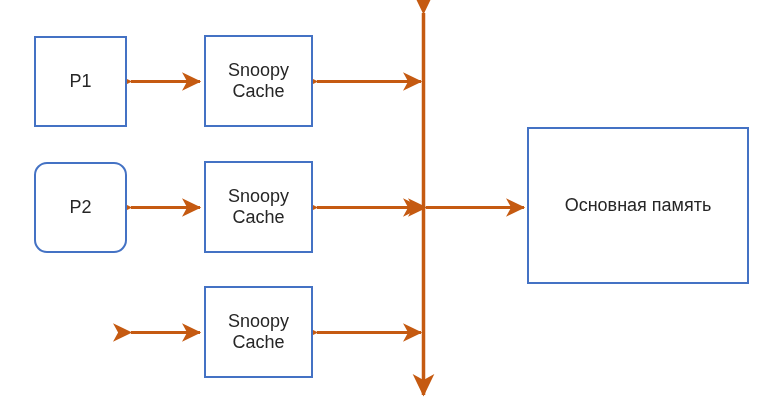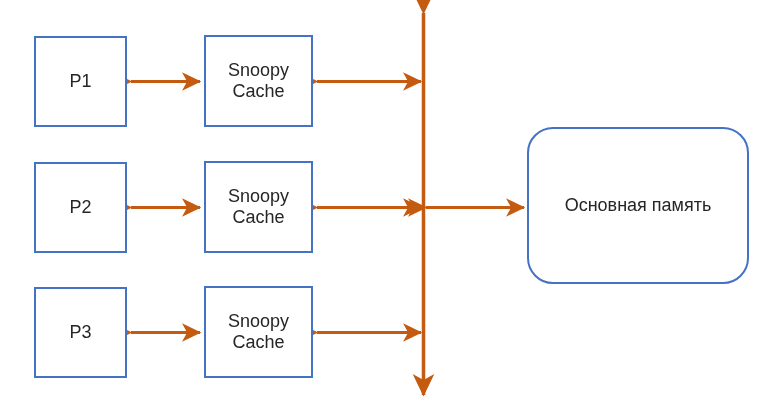--- a/index.html
+++ b/index.html
@@ -57,37 +57,34 @@
     <line x1="317" y1="81.5" x2="421" y2="81.5" marker-start="url(#ah)" marker-end="url(#ah)"></line>
     <line x1="317" y1="207.5" x2="421" y2="207.5" marker-start="url(#ah)" marker-end="url(#ah)"></line>
     <line x1="317" y1="332.5" x2="421" y2="332.5" marker-start="url(#ah)" marker-end="url(#ah)"></line>
 
     <line x1="426" y1="207.5" x2="524" y2="207.5" marker-start="url(#ah)" marker-end="url(#ah)"></line>
   </svg>
 
   <div class="node proc" style="left:34px;top:36px;width:93px;height:91px;">
     <span class="lbl">P1</span>
   </div>
-  <div class="node proc" style="left:34px;top:162px;width:93px;height:91px;">
+  <div class="node proc" style="left:34px;top:162px;width:93px;height:91px;border-radius:13px;">
     <span class="lbl">P2</span>
-  </div>
-  <div class="node proc" style="left:34px;top:287px;width:93px;height:91px;">
-    <span class="lbl">P3</span>
   </div>
 
   <div class="node cache" style="left:204px;top:35px;width:109px;height:92px;">
     <span class="lbl">Snoopy
 Cache</span>
   </div>
   <div class="node cache" style="left:204px;top:161px;width:109px;height:92px;">
     <span class="lbl">Snoopy
 Cache</span>
   </div>
   <div class="node cache" style="left:204px;top:286px;width:109px;height:92px;">
     <span class="lbl">Snoopy
 Cache</span>
   </div>
 
-  <div class="node memory" style="left:527px;top:127px;width:222px;height:157px;border-radius:26px;">
+  <div class="node memory" style="left:527px;top:127px;width:222px;height:157px;">
     <span class="lbl">Основная память</span>
   </div>
 
 </div>
 
 </body></html>

